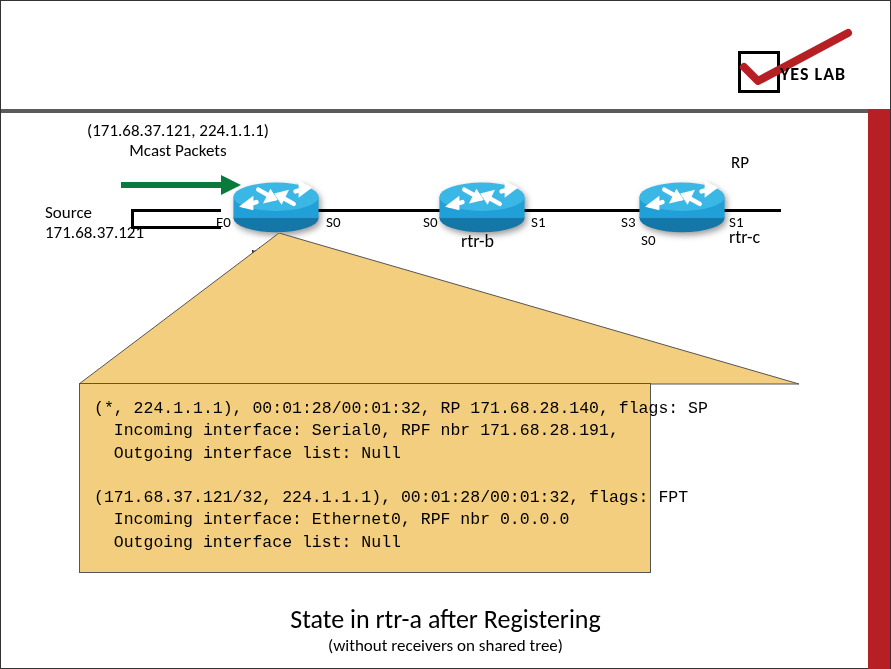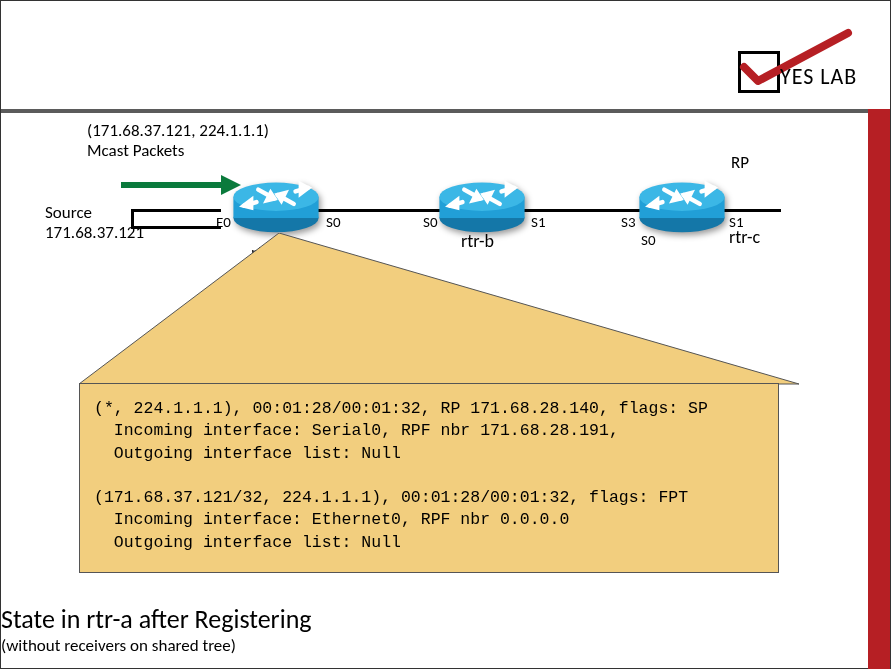--- a/index.html
+++ b/index.html
@@ -1,34 +1,34 @@
 <!DOCTYPE html>
 <html><head>
 <meta charset="utf-8">
 <style>
   html,body{margin:0;padding:0;width:891px;height:669px;font-family:"Calibri","Segoe UI",Arial,sans-serif;background:#fff;color:#000;position:relative;overflow:hidden}
   .slide{position:relative;width:891px;height:669px;border:1px solid #333;box-sizing:border-box}
   .title{position:absolute;left:0;right:0;top:10px;text-align:center;font-size:40px;line-height:1.1;font-weight:400}
   .logo{position:absolute;top:30px;right:12px;width:140px;height:70px}
   .logo-box{position:absolute;left:0;top:20px;width:36px;height:36px;border:3px solid #000}
   .logo-check{position:absolute;left:0;top:-4px;width:120px;height:70px}
-  .logo-text{position:absolute;left:42px;top:32px;font-size:22px;font-weight:400;letter-spacing:1px}
+  .logo-text{position:absolute;left:42px;top:32px;font-size:18px;font-weight:700;letter-spacing:1px}
   .divider{position:absolute;left:0;right:0;top:108px;height:4px;background:#5b5b5b}
   .red-strip{position:absolute;right:0;top:108px;width:22px;height:560px;background:#b61f24}
   .canvas{position:absolute;left:0;top:112px;right:0;bottom:0}
-  .label{position:absolute;font-size:17px;line-height:1.15;text-align:left;white-space:pre}
+  .label{position:absolute;font-size:17px;line-height:1.15;text-align:center;white-space:pre}
   .small{font-size:18px}
   .router{position:absolute;width:90px;height:55px}
   .router-svg{width:90px;height:55px;filter:drop-shadow(2px 3px 3px rgba(0,0,0,.4))}
   .link{position:absolute;height:3px;background:#000}
   .stub{position:absolute;height:3px;background:#000}
   .arrow{position:absolute}
   .callout{position:absolute;fill:#f2ce7e;stroke:#555;stroke-width:1}
-  .cli{position:absolute;left:78px;top:270px;width:700px;height:190px;background:#f2ce7e;border:1px solid #555;padding:14px 14px;font-family:"Courier New",monospace;font-size:16.5px;line-height:1.35;white-space:pre;box-sizing:border-box}
-  .caption{position:absolute;left:0;right:0;top:490px;text-align:left}
+  .cli{position:absolute;left:78px;top:270px;width:572px;height:190px;background:#f2ce7e;border:1px solid #555;padding:14px 14px;font-family:"Courier New",monospace;font-size:16.5px;line-height:1.35;white-space:pre;box-sizing:border-box}
+  .caption{position:absolute;left:0;right:0;top:490px;text-align:center}
   .caption-main{font-size:26px}
   .caption-sub{font-size:17px}
   .iface{position:absolute;font-size:15px}
 </style>
 </head>
 <body>
 
 <div class="slide">
 
 

